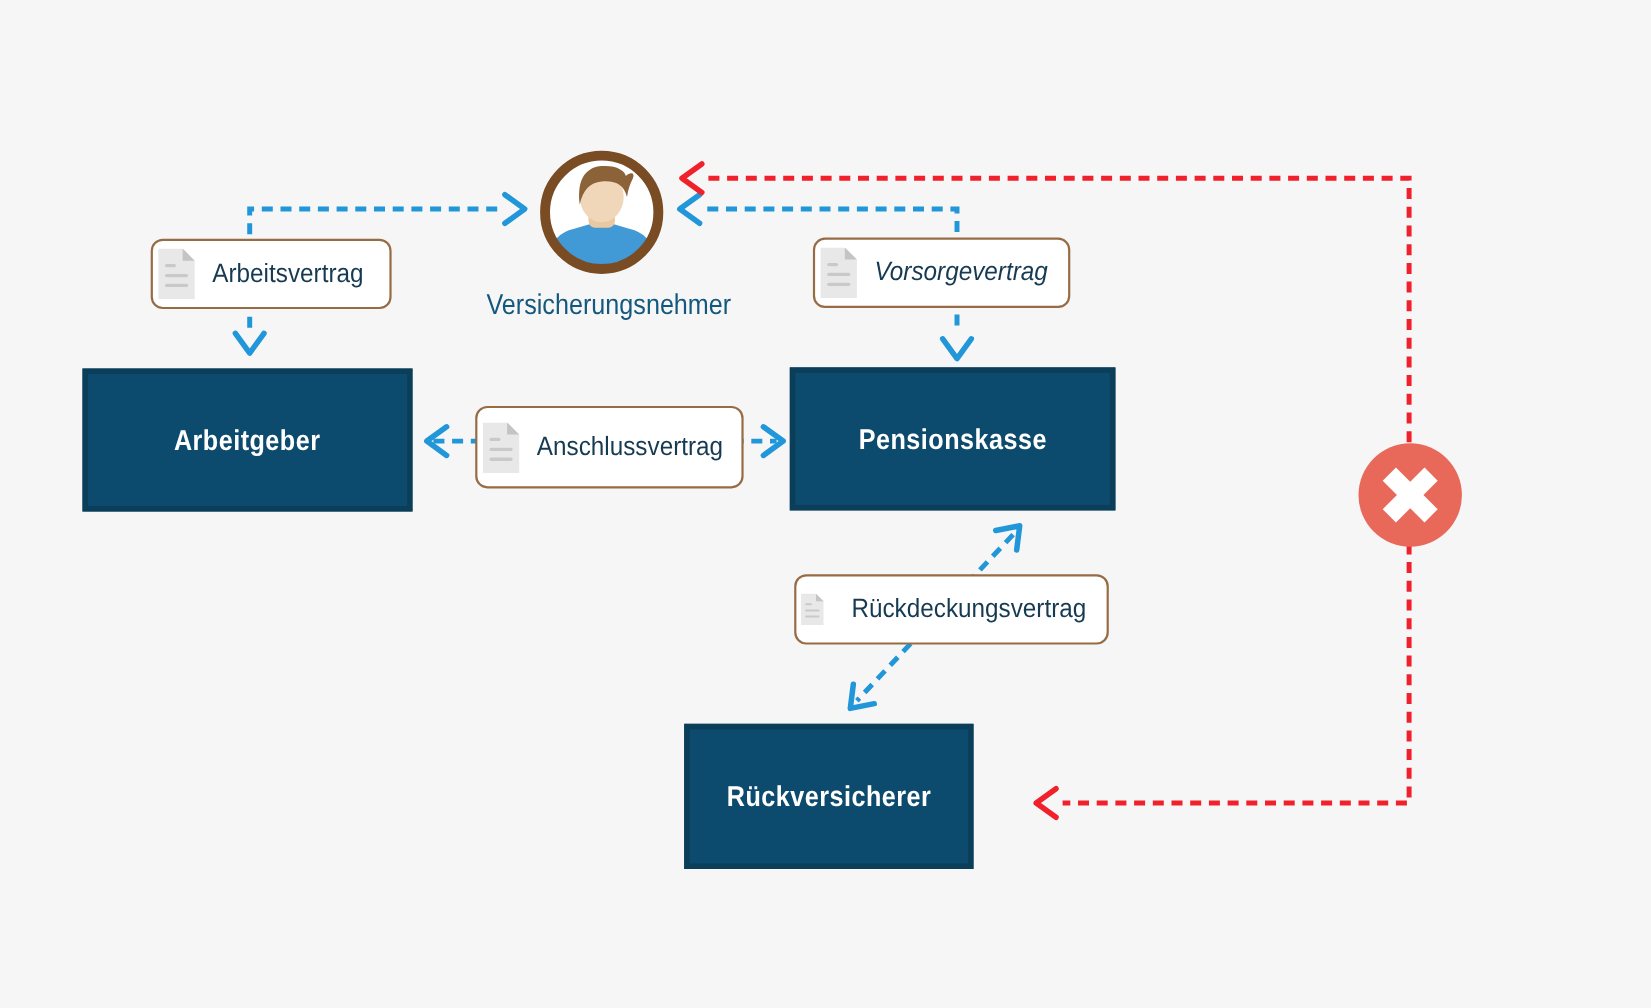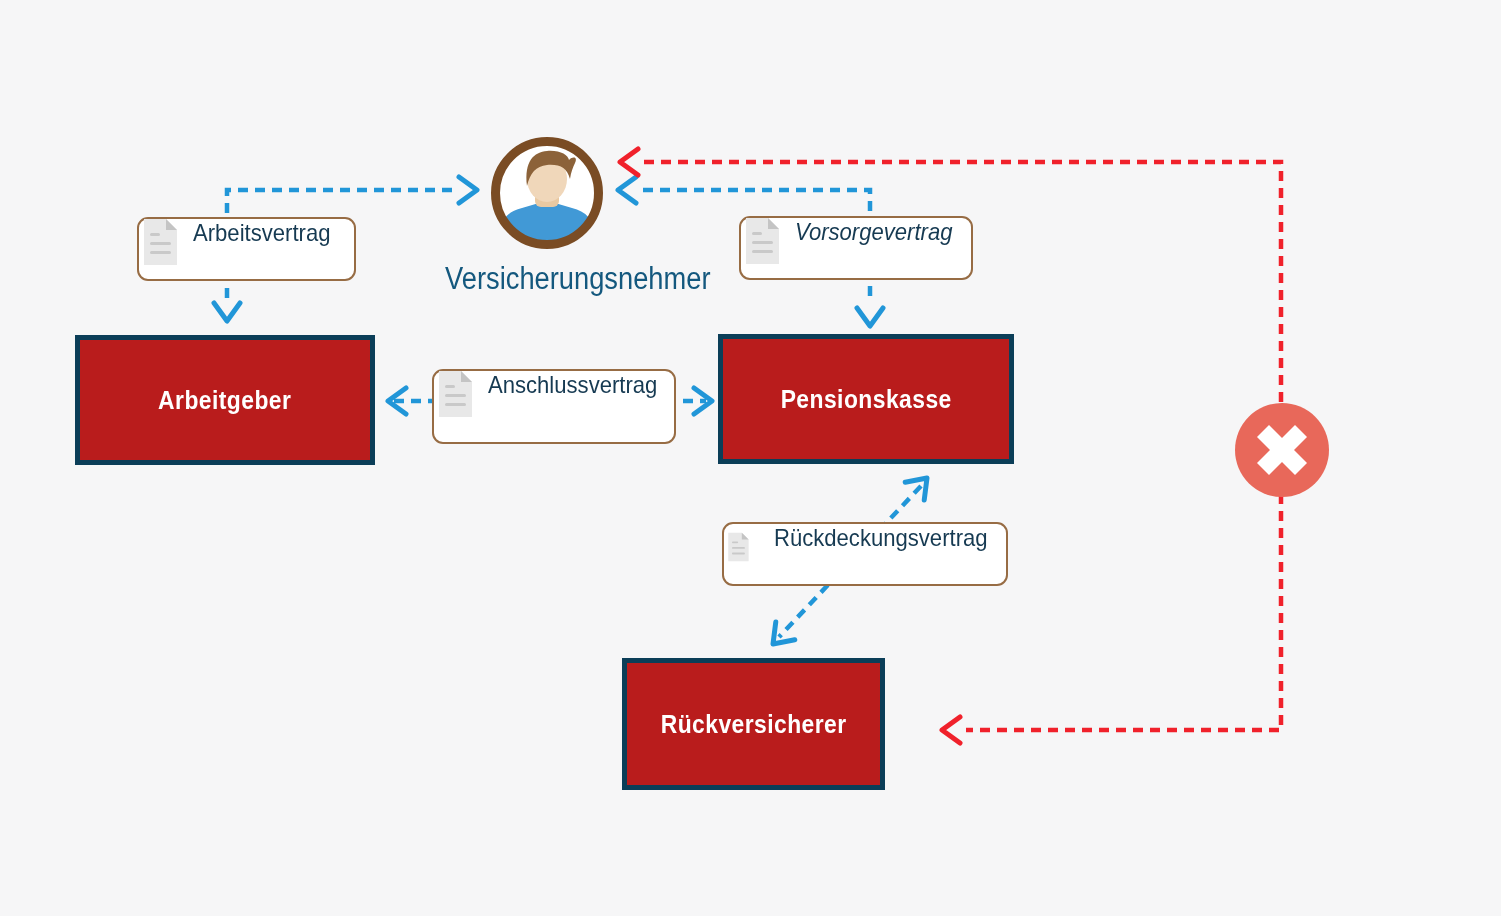--- a/index.html
+++ b/index.html
@@ -8,48 +8,48 @@
     font-family: "Liberation Sans", sans-serif;
     background: #F6F6F7;
     position: relative;
     overflow: hidden;
   }
   .canvas { position: absolute; left: 0; top: 0; width: 1501px; height: 916px; }
   svg.wires { position: absolute; left: 0; top: 0; z-index: 1; }
 
   .node {
     position: absolute; z-index: 3;
-    background: #b91c1c;
+    background: #0c4a6e;
     border: 5px solid #0B3E58;
     display: flex; align-items: center; justify-content: center;
   }
   .node-label {
     color: #FFFFFF; font-weight: bold; font-size: 26px;
     display: inline-block; transform: scaleX(0.88); transform-origin: center;
     letter-spacing: 0.5px; white-space: nowrap;
   }
 
   .doclabel {
     position: absolute; z-index: 3;
     background: #FFFFFF;
     border: 2px solid #976C44;
     border-radius: 11px;
     height: 64px;
-    display: flex; align-items: flex-start;
+    display: flex; align-items: center;
     padding-left: 3px; gap: 14px;
   }
   .doclabel-text {
     color: #163A52; font-size: 24px; white-space: nowrap;
     display: inline-block; transform: scaleX(0.92); transform-origin: left center;
   }
 
   .person { position: absolute; z-index: 3; }
   .person-label {
     position: absolute; z-index: 3;
-    color: #14587E; font-size: 31px; text-align: center;
+    color: #14587E; font-size: 26px; text-align: center;
     white-space: nowrap;
   }
   .person-label span { display: inline-block; transform: scaleX(0.88); transform-origin: center; }
 
   .badge {
     position: absolute; z-index: 4;
     width: 94px; height: 94px; border-radius: 50%;
     background: #E8685A;
     display: flex; align-items: center; justify-content: center;
   }

